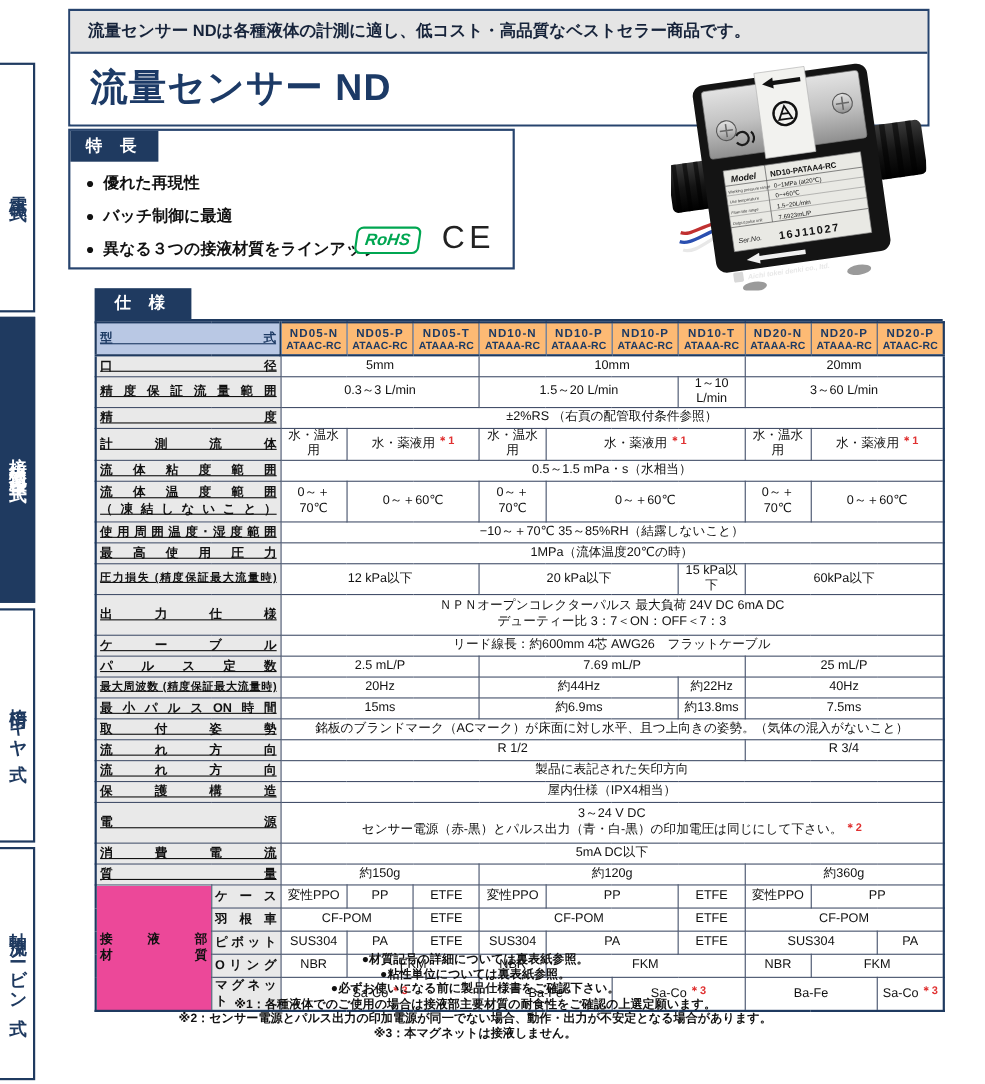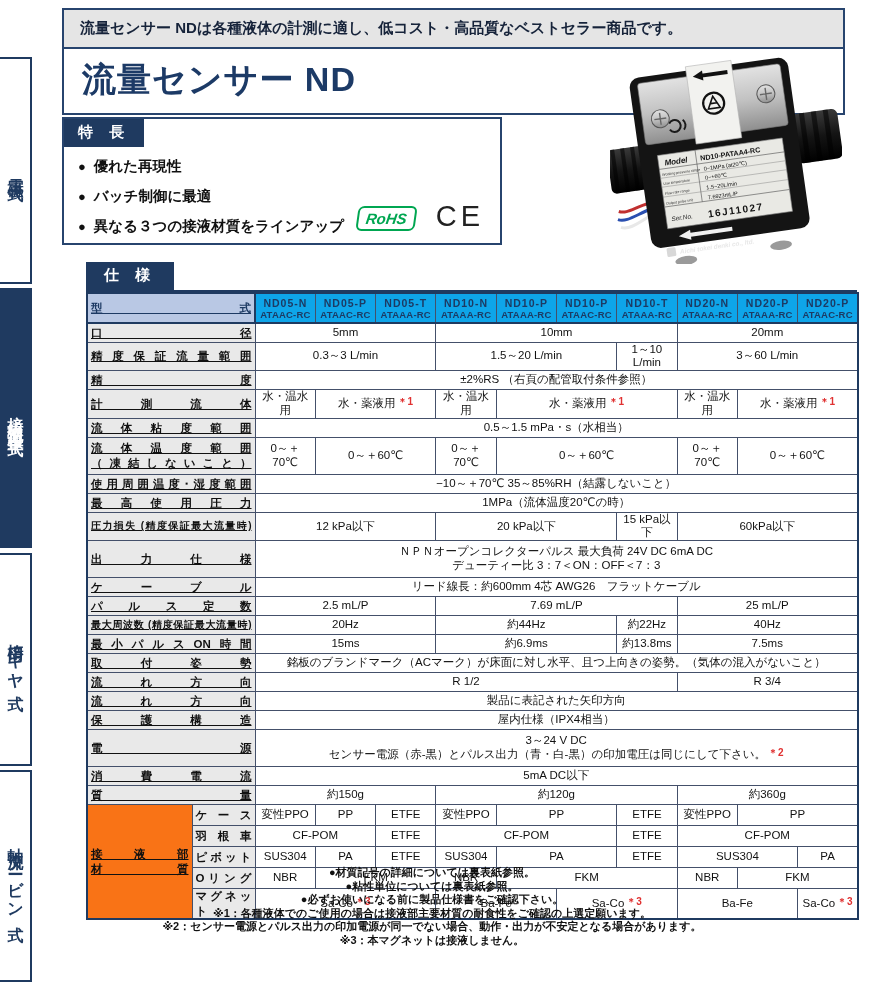--- a/index.html
+++ b/index.html
@@ -9,46 +9,46 @@
   .side-tab{position:absolute;left:-2px;width:34px;box-sizing:border-box;border:2px solid #1f3a60;
             background:#fff;color:#1f3a60;display:flex;align-items:center;justify-content:center;
             writing-mode:vertical-rl;text-orientation:upright;font-weight:bold;font-size:16px;letter-spacing:4px;}
   .side-tab.active{background:#1f3a60;color:#fff;}
   
   .head-box{position:absolute;left:62px;top:8px;width:783px;box-sizing:border-box;border:2px solid #27446e;}
   .banner{background:#e5e5e5;border-bottom:2px solid #27446e;padding:9px 16px;font-size:15px;font-weight:600;color:#16233a;}
   .title-row{background:#fff;padding:8px 0 10px 18px;}
   .page-title{margin:0;font-size:34px;font-weight:800;color:#1c3a66;letter-spacing:1px;}
   
-  .features{position:absolute;left:62px;top:117px;width:440px;height:128px;box-sizing:border-box;border:2px solid #27446e;background:#fff;}
+  .features{position:absolute;left:62px;top:117px;width:406px;height:128px;box-sizing:border-box;border:2px solid #27446e;background:#fff;}
   .sec-tab{background:#1f3a60;color:#fff;font-weight:bold;font-size:15px;letter-spacing:6px;
            display:inline-block;padding:4px 14px 5px 14px;}
   .feature-list{margin:10px 0 0 14px;padding:0;list-style:none;}
   .feature-item{font-size:14.5px;font-weight:600;color:#111;margin-bottom:11px;}
   .feature-item::before{content:"●";margin-right:8px;font-size:13px;}
   .rohs-badge{position:absolute;right:84px;bottom:12px;border:2.5px solid #00a651;border-radius:6px;
               transform:skewX(-8deg);padding:2px 7px;color:#00a651;font-weight:bold;font-size:15px;font-style:italic;background:#fff;}
   .ce-mark{position:absolute;right:16px;bottom:10px;font-size:29px;font-weight:500;color:#222;letter-spacing:4px;}
   
   .photo{position:absolute;left:610px;top:46px;width:232px;height:218px;z-index:5;}
   
   .spec{position:absolute;left:62px;top:262px;width:771px;padding-left:24px;}
   .spec-bar{border-bottom:2px solid #1f3a60;height:28px;}
   .spec-bar .sec-tab{padding:4px 18px 5px 18px;}
   table.spec-table{border-collapse:collapse;width:771px;table-layout:fixed;margin-top:0;}
   table.spec-table th,table.spec-table td{border:1px solid #44506a;padding:0 3px;box-sizing:border-box;
       font-size:11.5px;text-align:center;vertical-align:middle;overflow:hidden;}
   table.spec-table{border:2px solid #1f3a60;}
   tr.hrow{height:30px;}
-  tr.hrow th{background:#0ea5e9;color:#1d3a63;font-weight:bold;border-bottom:2px solid #1f3a60;}
+  tr.hrow th{background:#fdba74;color:#1d3a63;font-weight:bold;border-bottom:2px solid #1f3a60;}
   .mname{font-size:10.5px;letter-spacing:1px;line-height:12px;}
   .msuf{font-size:9.5px;letter-spacing:0.2px;line-height:11px;}
   th.lab{background:#e9e9e9;font-weight:bold;color:#111;text-align:left;padding:0 6px;border-right:2px solid #1f3a60;text-decoration:underline;}
   tr.hrow th.lab{background:#b9c8e4;color:#1d3a63;border-right:2px solid #1f3a60;}
-  th.matlab{background:#f97316;font-weight:bold;border-right:1px solid #44506a;padding:0 6px;text-decoration:underline;}
+  th.matlab{background:#ec4899;font-weight:bold;border-right:1px solid #44506a;padding:0 6px;}
   th.sublab{background:#e9e9e9;font-weight:bold;border-right:2px solid #1f3a60;padding:0 6px;}
   .jlabel{display:block;text-align:justify;text-align-last:justify;line-height:1.25;}
   tr.nrow{height:19px;}
   tr.tall{height:37px;}
   tr.mat{height:21px;}
   td.val{background:#fff;color:#111;font-weight:500;line-height:1.2;}
   .mark{color:#e03131;font-size:10px;margin-left:2px;position:relative;top:-2px;font-weight:bold;}
   
   .notes{position:absolute;left:62px;top:866px;width:740px;text-align:center;}
   .note-line{font-size:11px;font-weight:600;color:#111;line-height:13.5px;}

